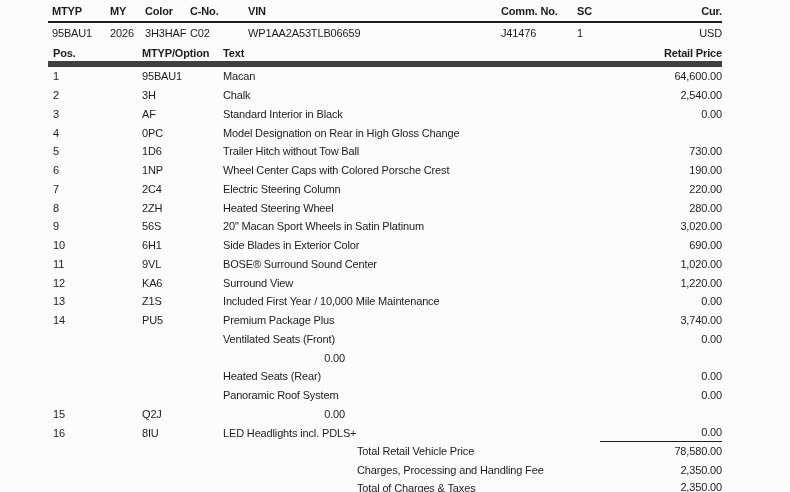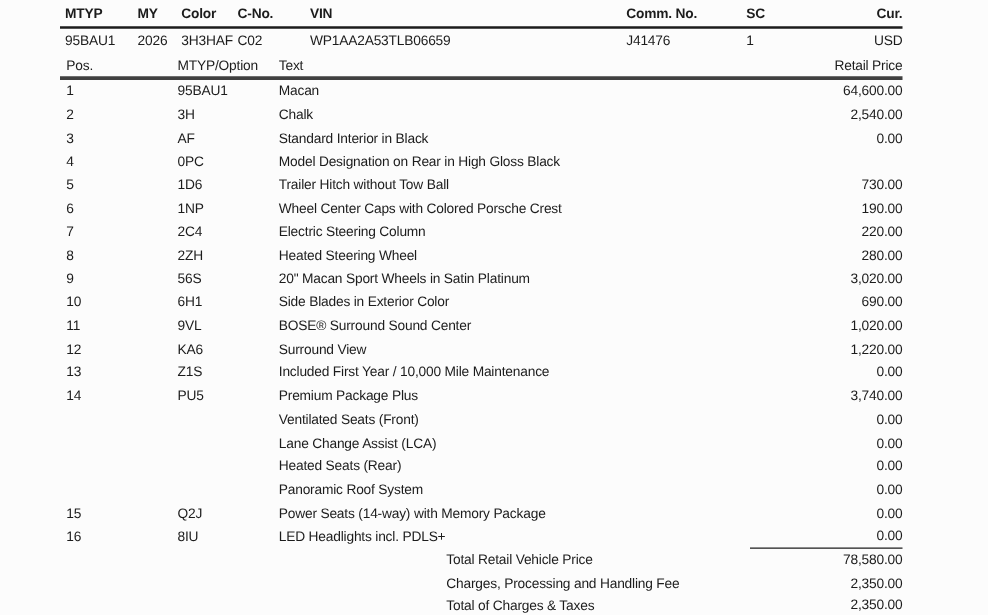--- a/index.html
+++ b/index.html
@@ -33,28 +33,28 @@
     border-bottom: 2px solid #1c1c1c;
     font-weight: bold;
   }
   .vdata { height: 19px; }
   .vc1 { width: 58px; padding-left: 4px; box-sizing: content-box; }
   .vc2 { width: 35px; }
   .vc3 { width: 45px; }
   .vc4 { width: 58px; }
   .vc5 { width: 253px; }
   .vc6 { width: 76px; }
-  .vc7 { flex: 1; margin-left: 20px; }
+  .vc7 { flex: 1; }
   .vc8 { width: 60px; text-align: right; }
   .gap { height: 3px; }
   
   .ohead {
     height: 16px;
-    border-bottom: 3px solid #404040;
-    font-weight: normal;
+    border-bottom: 6px solid #404040;
+    font-weight: bold;
   }
   .orow { height: 18.75px; }
   .oc1 { width: 59px; padding-left: 5px; box-sizing: border-box; }
   .oc2 { width: 81px; padding-left: 35px; }
   .oc3 { flex: 1; }
   .oc4 { width: 122px; text-align: left; align-self: stretch; display: flex; align-items: center; justify-content: flex-end; }
   .price-underline { border-bottom: 1.5px solid #1c1c1c; }
   
   .trow { height: 18.4px; }
   .tspacer { width: 309px; }
@@ -115,21 +115,21 @@
   <div class="flexrow orow">
     <span class="oc1">3</span>
     <span class="oc2">AF</span>
     <span class="oc3">Standard Interior in Black</span>
     <span class="oc4">0.00</span>
   </div>
 
   <div class="flexrow orow">
     <span class="oc1">4</span>
     <span class="oc2">0PC</span>
-    <span class="oc3">Model Designation on Rear in High Gloss Black</span>
+    <span class="oc3">Model Designation on Rear in High Gloss Change</span>
   </div>
 
   <div class="flexrow orow">
     <span class="oc1">5</span>
     <span class="oc2">1D6</span>
     <span class="oc3">Trailer Hitch without Tow Ball</span>
     <span class="oc4">730.00</span>
   </div>
 
   <div class="flexrow orow">
@@ -198,42 +198,40 @@
   <div class="flexrow orow">
     <span class="oc1"></span>
     <span class="oc2"></span>
     <span class="oc3">Ventilated Seats (Front)</span>
     <span class="oc4">0.00</span>
   </div>
 
   <div class="flexrow orow">
     <span class="oc1"></span>
     <span class="oc2"></span>
-    <span class="oc3">Lane Change Assist (LCA)</span>
     <span class="oc4">0.00</span>
   </div>
 
   <div class="flexrow orow">
     <span class="oc1"></span>
     <span class="oc2"></span>
     <span class="oc3">Heated Seats (Rear)</span>
     <span class="oc4">0.00</span>
   </div>
 
   <div class="flexrow orow">
     <span class="oc1"></span>
     <span class="oc2"></span>
     <span class="oc3">Panoramic Roof System</span>
     <span class="oc4">0.00</span>
   </div>
 
   <div class="flexrow orow">
     <span class="oc1">15</span>
     <span class="oc2">Q2J</span>
-    <span class="oc3">Power Seats (14-way) with Memory Package</span>
     <span class="oc4">0.00</span>
   </div>
 
   <div class="flexrow orow">
     <span class="oc1">16</span>
     <span class="oc2">8IU</span>
     <span class="oc3">LED Headlights incl. PDLS+</span>
     <span class="oc4 price-underline">0.00</span>
   </div>
 </div>

